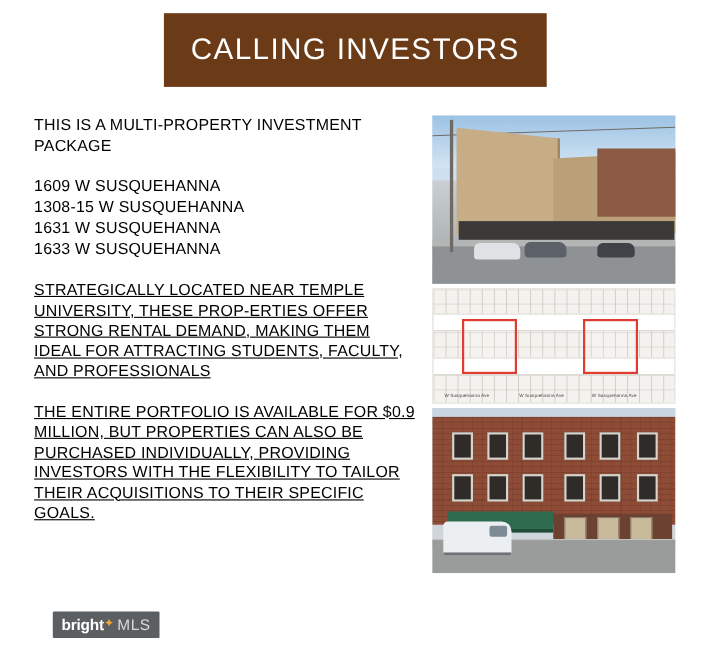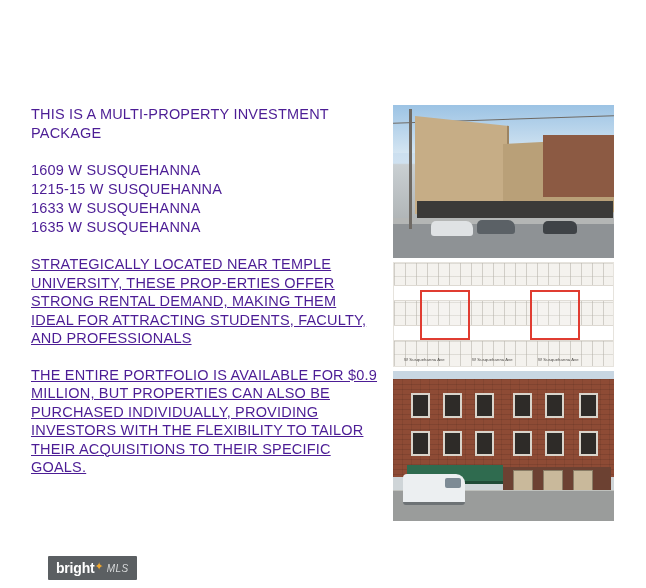--- a/index.html
+++ b/index.html
@@ -47,21 +47,21 @@
     position: absolute;
     left: 31px;
     top: 105px;
     width: 350px;
   }
   .para {
     font-size: 14.5px;
     line-height: 19px;
     letter-spacing: 0.2px;
     margin: 0 0 18px 0;
-    color: #4c1d95;
+    color: #000000;
   }
   .para.addresses {
   }
   .addr-line {
     display: block;
   }
   .para.tight {
     line-height: 18.5px;
     text-decoration: underline;
   }
@@ -263,41 +263,43 @@
     letter-spacing: -0.2px;
   }
   .logo-spark {
     color: #f0a830;
     font-size: 11px;
     margin: 0 1px 0 0;
     transform: translateY(-2px);
   }
   .logo-mls {
     color: #d7d9da;
-    font-size: 10px;
+    font-size: 14px;
     letter-spacing: 0.5px;
     margin-left: 2px;
-    font-style: italic;
   }
 </style>
 </head>
 <body>
 
 <div class="page">
 
+  <div class="banner">
+    <div class="banner-title">CALLING INVESTORS</div>
+  </div>
 
   <div class="text-col">
 
     <p class="para">THIS IS A MULTI-PROPERTY INVESTMENT PACKAGE</p>
 
     <p class="para addresses">
       <span class="addr-line">1609 W SUSQUEHANNA</span>
-      <span class="addr-line">1215-15 W SUSQUEHANNA</span>
+      <span class="addr-line">1308-15 W SUSQUEHANNA</span>
+      <span class="addr-line">1631 W SUSQUEHANNA</span>
       <span class="addr-line">1633 W SUSQUEHANNA</span>
-      <span class="addr-line">1635 W SUSQUEHANNA</span>
     </p>
 
     <p class="para tight">STRATEGICALLY LOCATED NEAR TEMPLE UNIVERSITY, THESE PROP-ERTIES OFFER STRONG RENTAL DEMAND, MAKING THEM IDEAL FOR ATTRACTING STUDENTS, FACULTY, AND PROFESSIONALS</p>
 
     <p class="para tight">THE ENTIRE PORTFOLIO IS AVAILABLE FOR $0.9 MILLION, BUT PROPERTIES CAN ALSO BE PURCHASED INDIVIDUALLY, PROVIDING INVESTORS WITH THE FLEXIBILITY TO TAILOR THEIR ACQUISITIONS TO THEIR SPECIFIC GOALS.</p>
   </div>
 
   <div class="img-col">
 
     <div class="photo photo-top">

